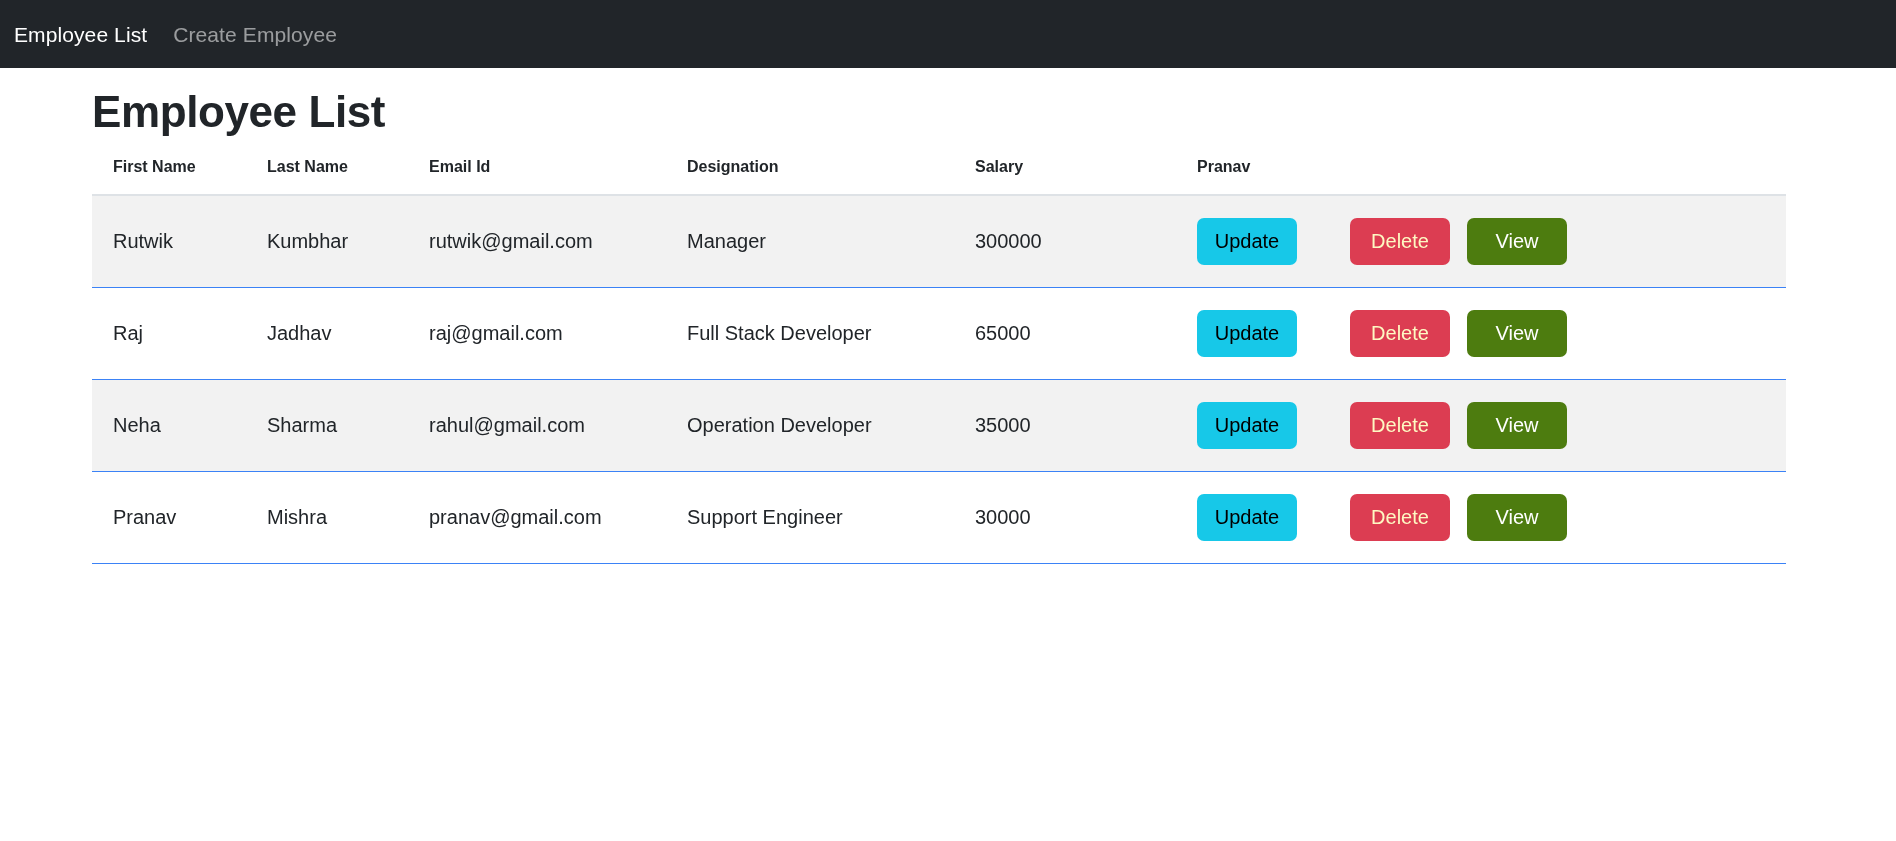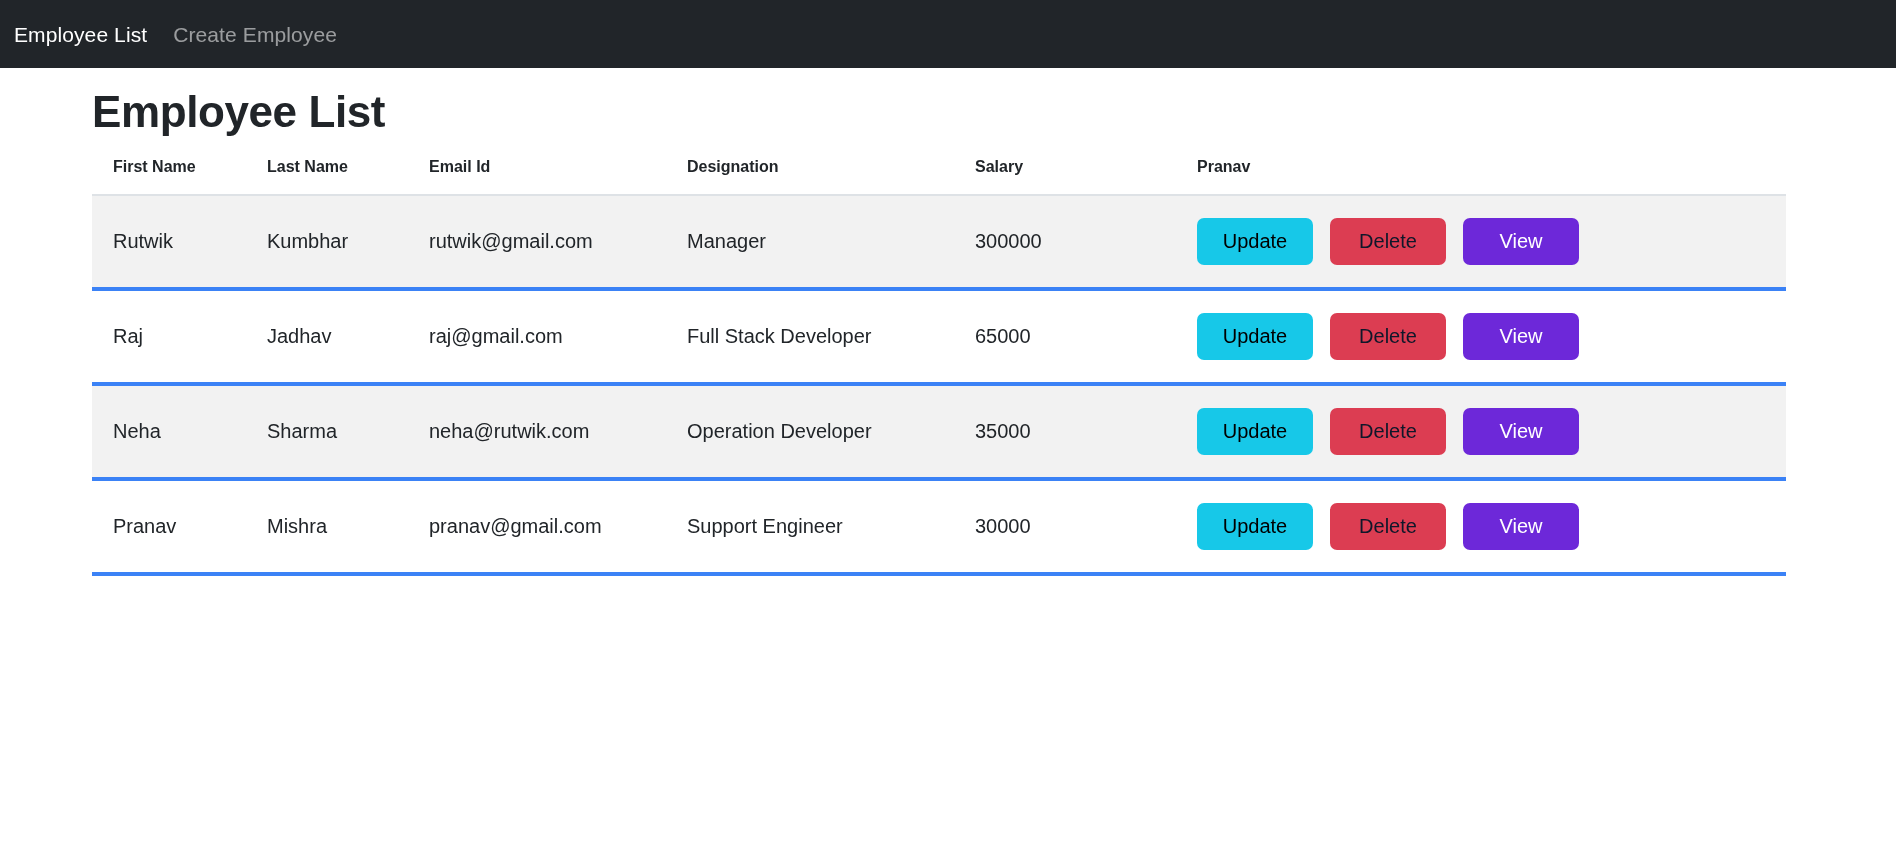--- a/index.html
+++ b/index.html
@@ -59,21 +59,21 @@
     padding: 0 0 18px 0;
     border-bottom: 2px solid #dee2e6;
     white-space: nowrap;
   }
   thead th:first-child { padding-left: 21px; }
 
   tbody td {
     font-size: 20px;
     color: #212529;
     padding: 22px 0;
-    border-bottom: 4px solid #3b82f6;
+    border-bottom: 1px solid #3b82f6;
     vertical-align: middle;
     white-space: nowrap;
   }
   tbody td:first-child { padding-left: 21px; }
   tbody tr:nth-child(odd) td { background: #f2f2f2; }
   tbody tr:nth-child(even) td { background: #ffffff; }
 
   
   .col-first  { width: 175px; }
   .col-last   { width: 162px; }
@@ -83,28 +83,28 @@
   .col-action { width: 589px; }
 
   
   .actions { display: flex; gap: 17px; }
   .btn {
     border: none;
     border-radius: 7px;
     font-size: 20px;
     font-family: "Liberation Sans", sans-serif;
     padding: 11px 0 12px 0;
-    width: 116px;
+    width: 100px;
     text-align: center;
     cursor: pointer;
     line-height: 1.2;
   }
   .btn-update { background: #17c8e8; color: #000000; }
-  .btn-delete { background: #dc3d52; color: #0f172a; }
-  .btn-view   { background: #6d28d9; color: #ffffff; }
+  .btn-delete { background: #dc3d52; color: #fef9c3; margin-left: 36px; }
+  .btn-view   { background: #4d7c0f; color: #ffffff; }
 </style>
 </head>
 <body>
 
 <nav class="navbar">
   <span class="nav-link active">Employee List</span>
   <span class="nav-link muted">Create Employee</span>
 </nav>
 
 <main class="page">
@@ -155,21 +155,21 @@
               <div class="actions">
                 <button class="btn btn-update">Update</button>
                 <button class="btn btn-delete">Delete</button>
                 <button class="btn btn-view">View</button>
               </div>
             </td>
           </tr>
           <tr>
             <td>Neha</td>
             <td>Sharma</td>
-            <td>neha@rutwik.com</td>
+            <td>rahul@gmail.com</td>
             <td>Operation Developer</td>
             <td>35000</td>
             <td>
               <div class="actions">
                 <button class="btn btn-update">Update</button>
                 <button class="btn btn-delete">Delete</button>
                 <button class="btn btn-view">View</button>
               </div>
             </td>
           </tr>

